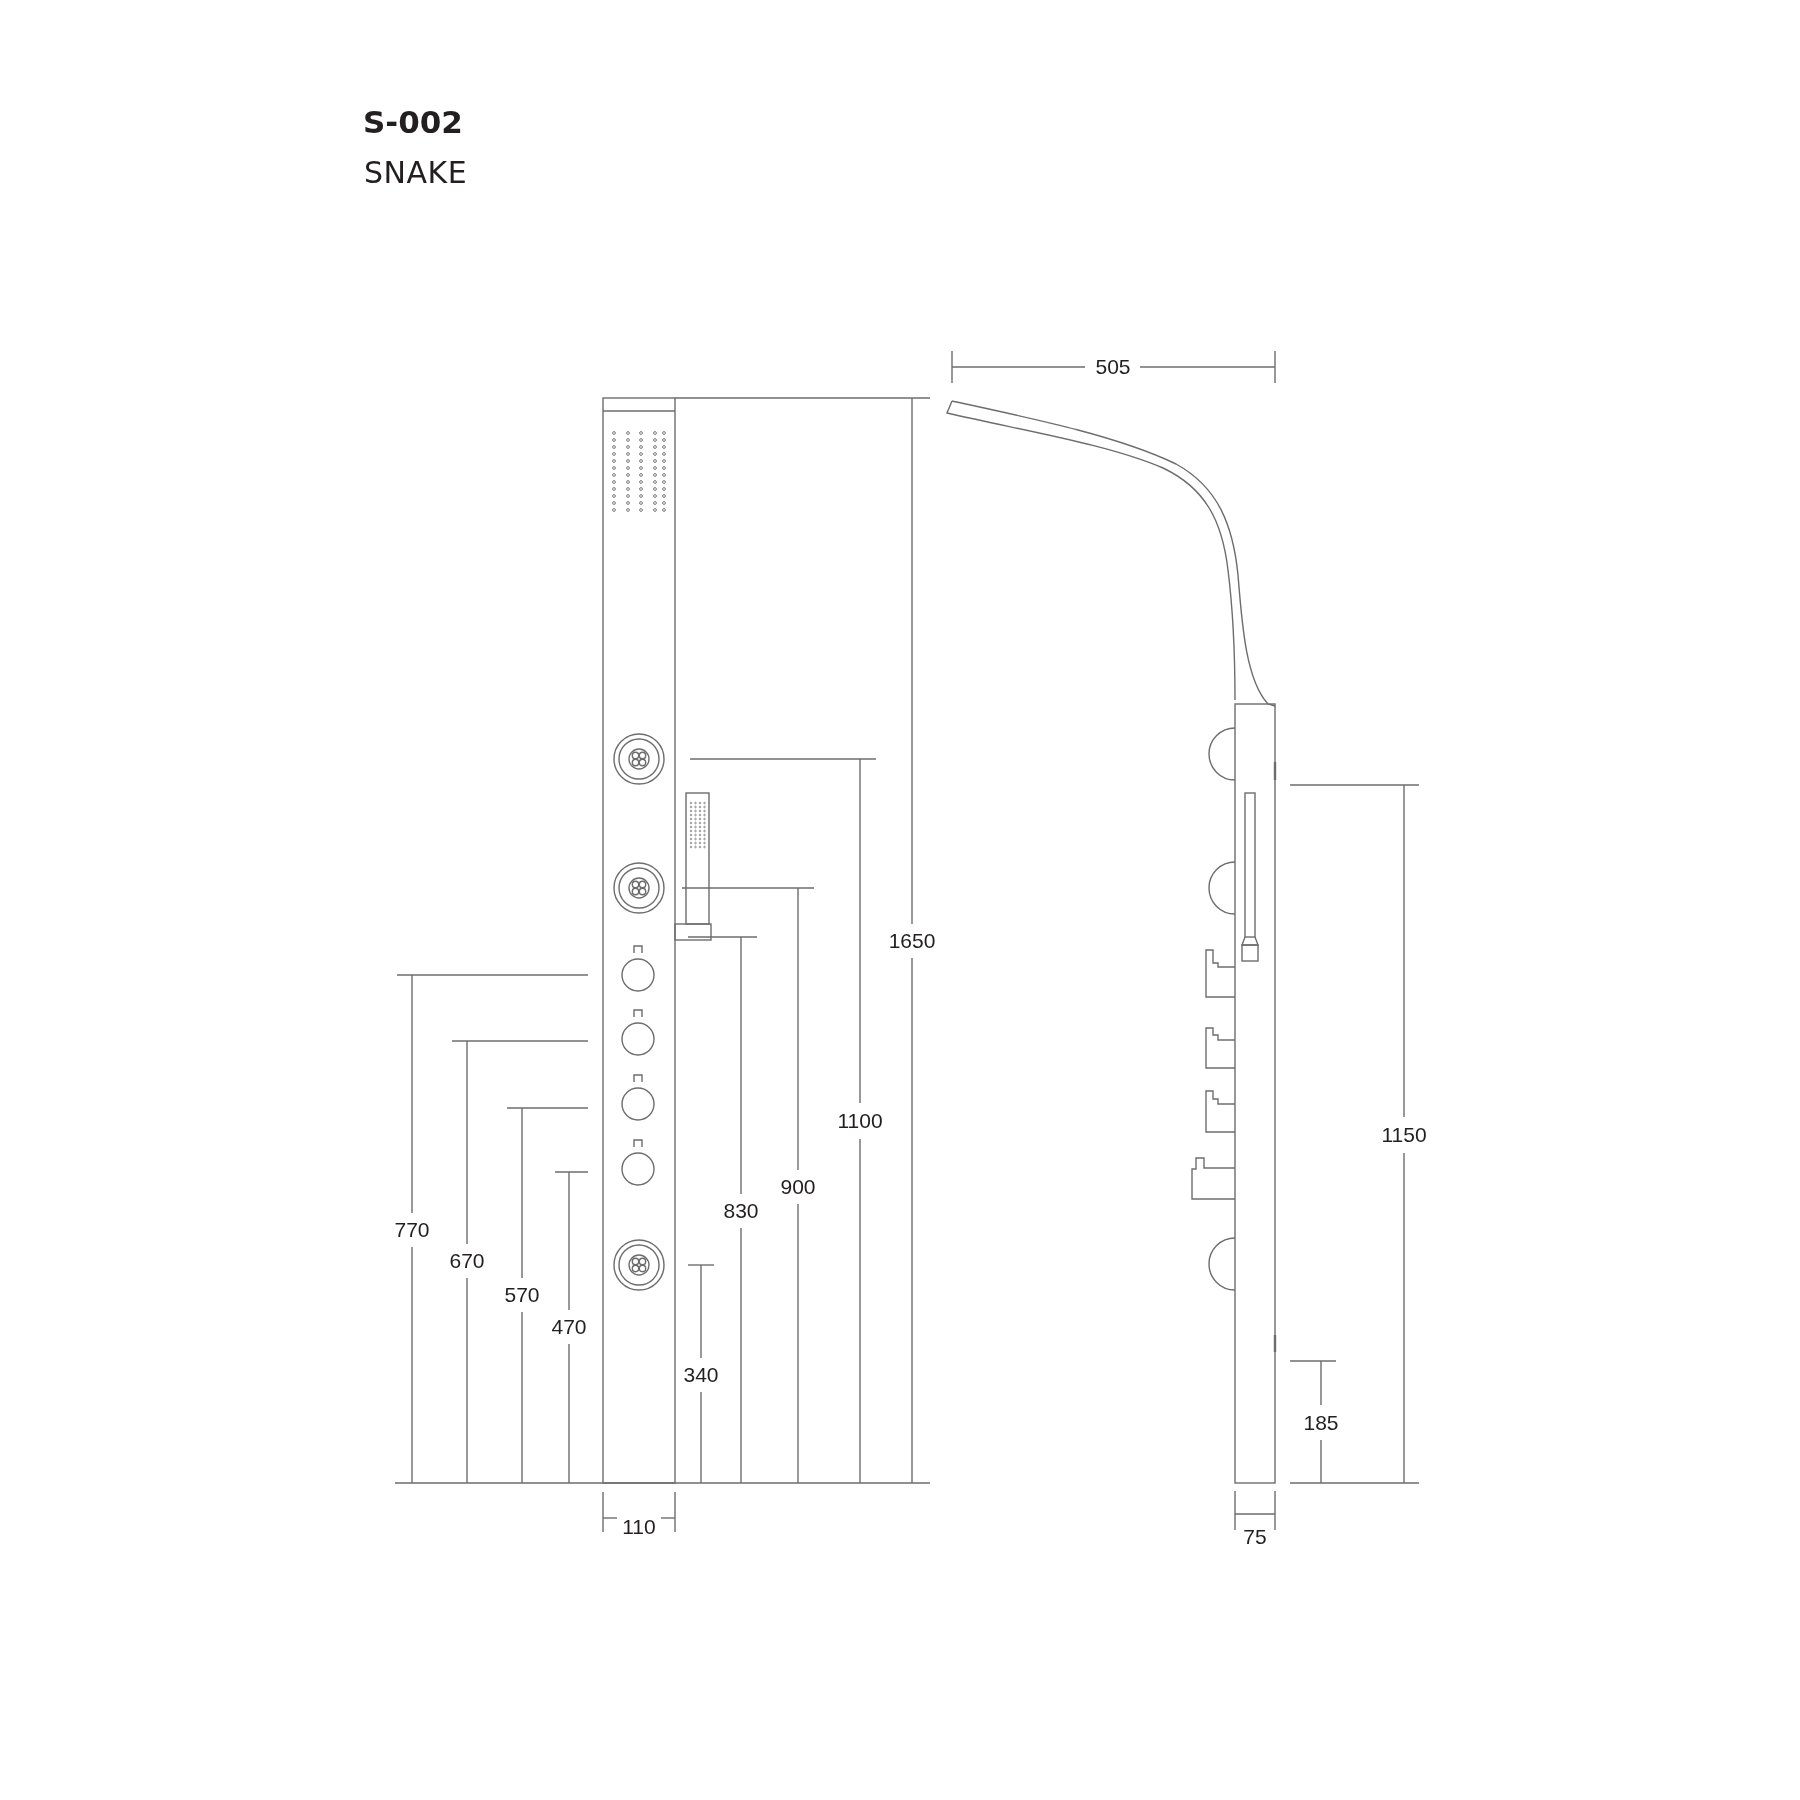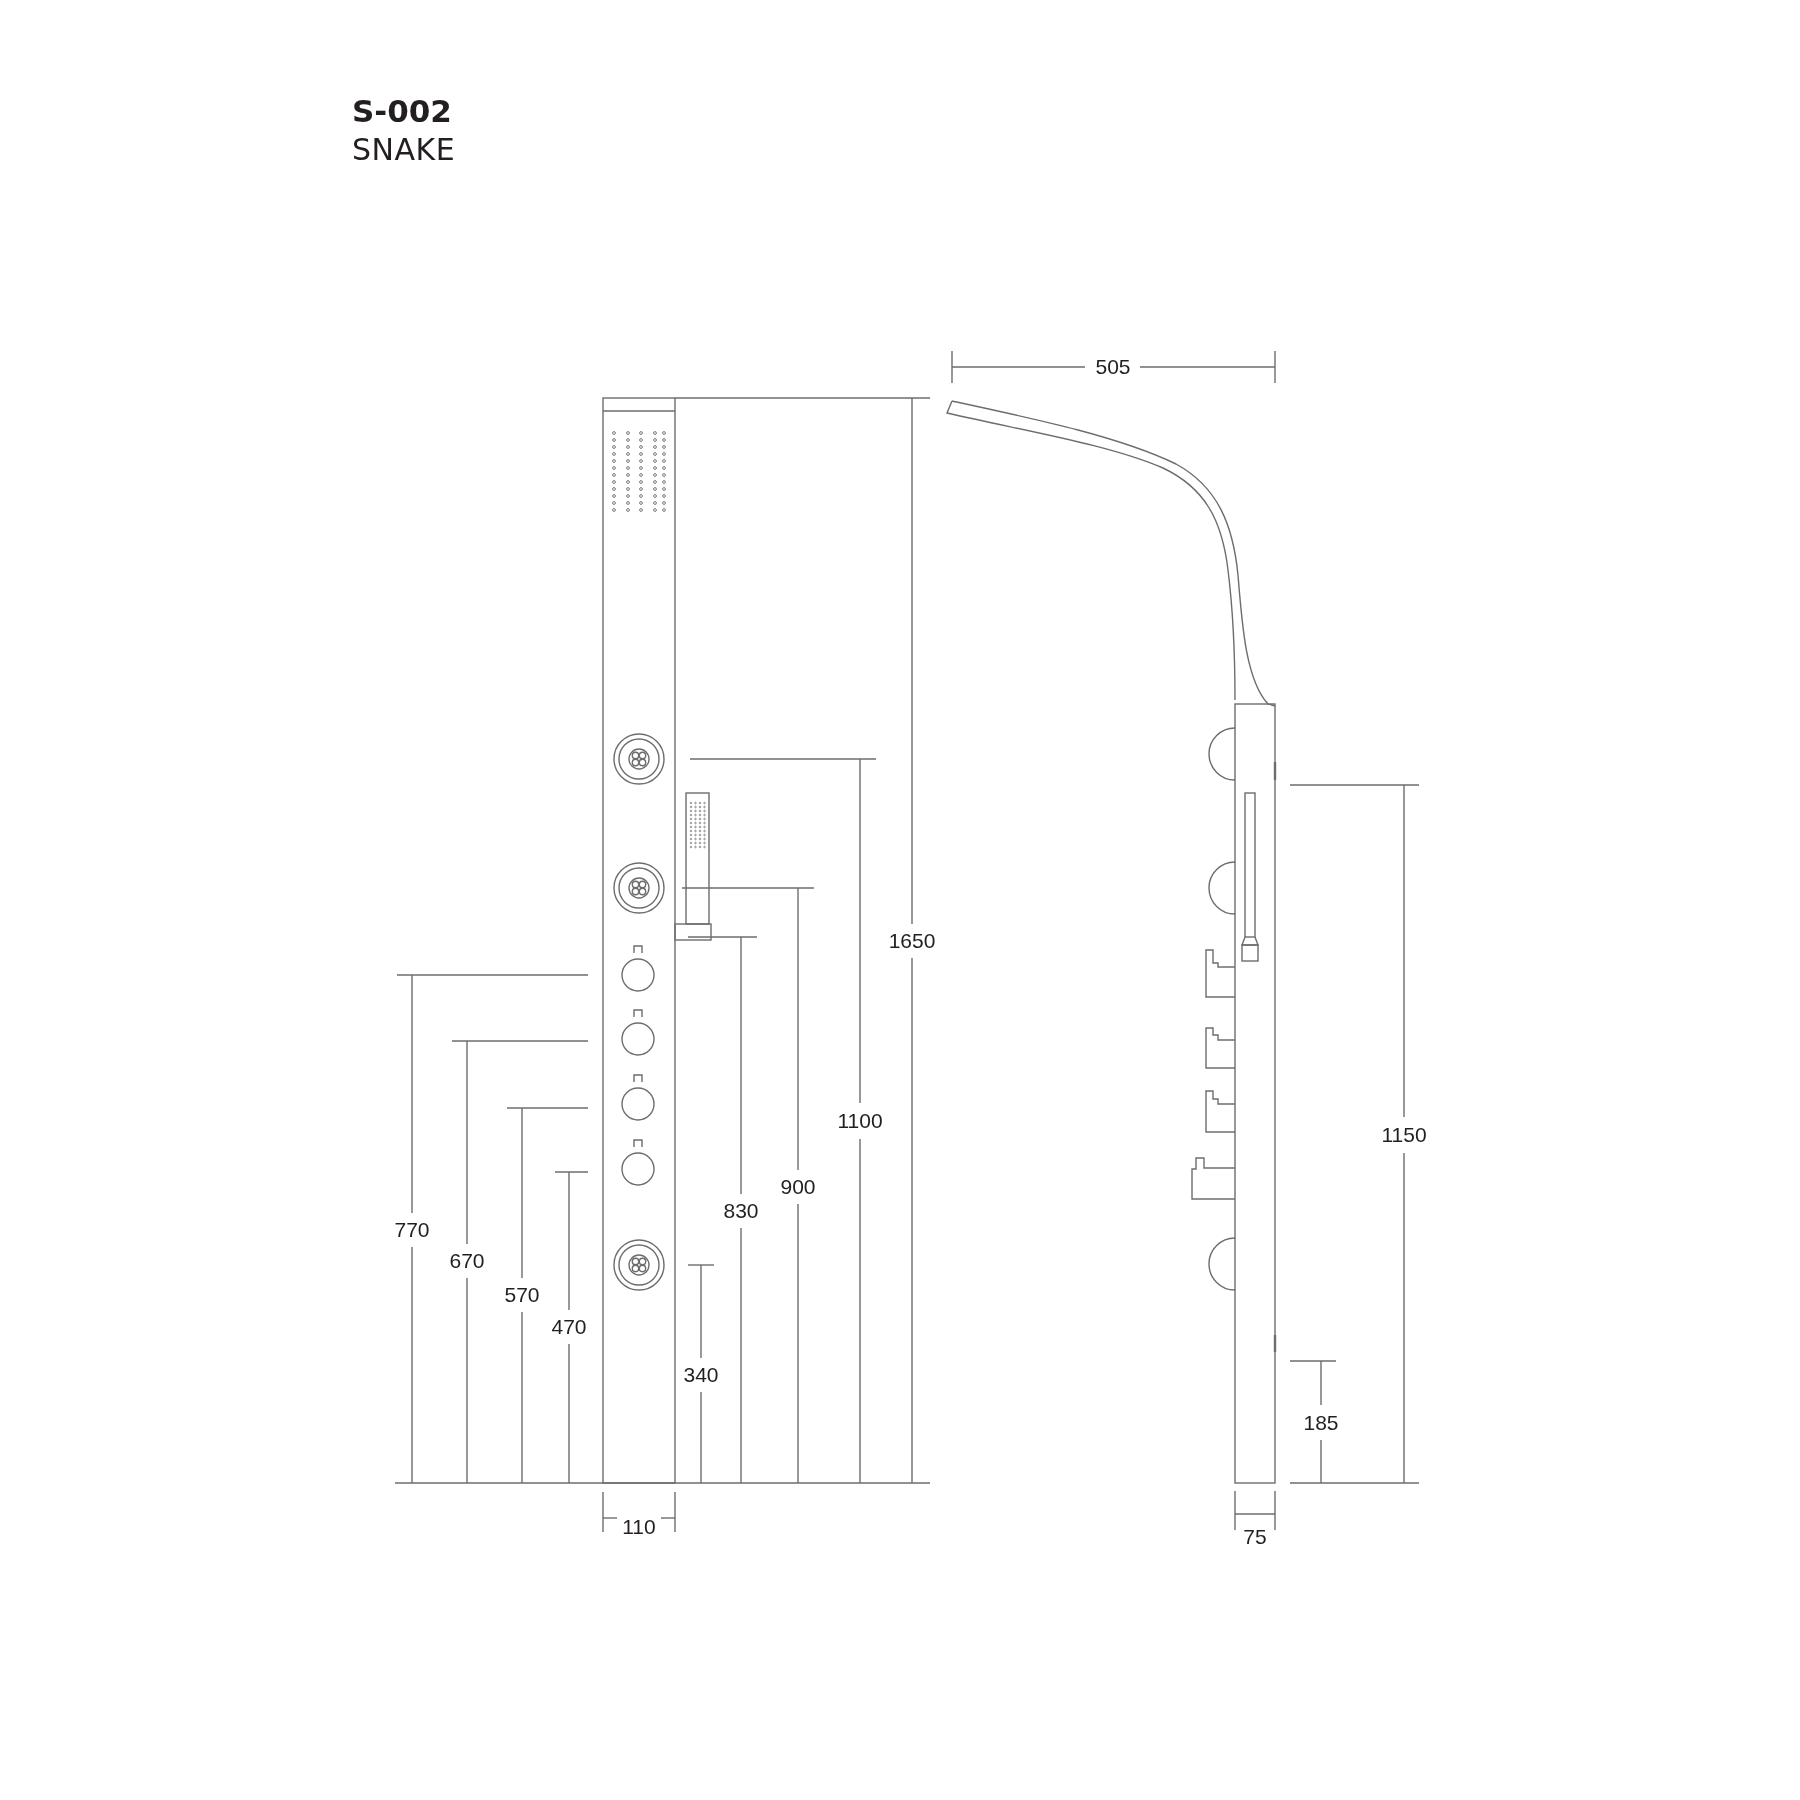--- a/index.html
+++ b/index.html
@@ -1,19 +1,19 @@
 <!DOCTYPE html>
 <html><head>
 <meta charset="utf-8">
 <style>
   html, body { margin: 0; padding: 0; background: #ffffff; }
   body { width: 1800px; height: 1800px; position: relative; overflow: hidden; }
   .title-block { position: absolute; left: 352px; top: 92px; }
-  .model-code { font-family: "DejaVu Sans", sans-serif; font-weight: bold; font-size: 31px; color: #231f20; line-height: 38px; margin: 0; }
-  .model-name { font-family: "DejaVu Sans", sans-serif; font-weight: normal; font-size: 30px; color: #231f20; line-height: 40px; margin: 0; letter-spacing: 0.5px; }
+  .model-code { font-family: "DejaVu Sans", sans-serif; font-weight: bold; font-size: 31px; color: #231f20; line-height: 38px; margin: 11px; }
+  .model-name { font-family: "DejaVu Sans", sans-serif; font-weight: normal; font-size: 30px; color: #231f20; line-height: 40px; margin: 12px; letter-spacing: 0.5px; }
   svg.drawing { position: absolute; left: 0; top: 0; }
   .dim-text { font-family: "Liberation Sans", sans-serif; font-size: 21px; fill: #231f20; }
 </style>
 </head>
 <body>
 
 <div class="title-block">
   <div class="model-code">S-002</div>
   <div class="model-name">SNAKE</div>
 </div>

